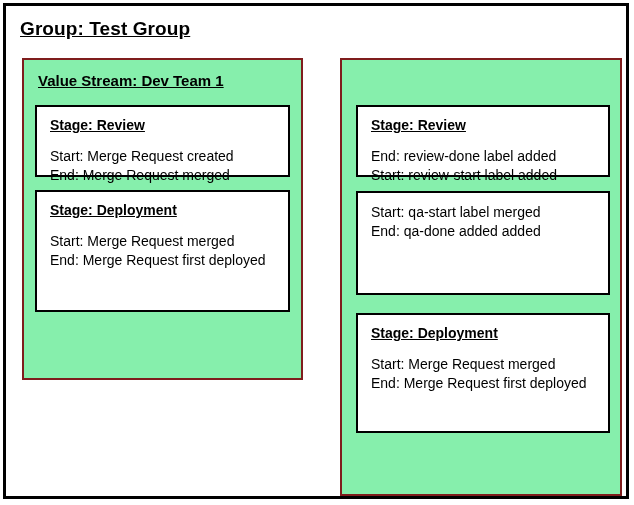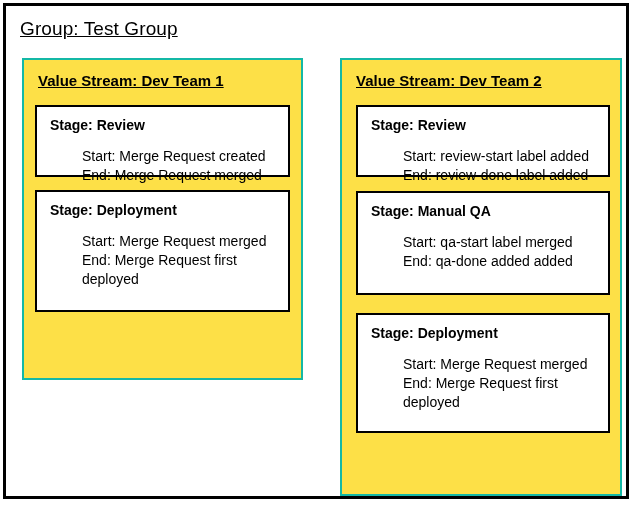--- a/index.html
+++ b/index.html
@@ -27,31 +27,31 @@
     height: 496px;
     border: 3px solid #000000;
     box-sizing: border-box;
     background: #ffffff;
   }
   .group-title {
     position: absolute;
     left: 14px;
     top: 12px;
     font-size: 19px;
-    font-weight: normal;
+    font-weight: bold;
     text-decoration: underline;
     letter-spacing: 0.1px;
     white-space: nowrap;
   }
   
   .vs {
     position: absolute;
-    border: 2px solid #14b8a6;
+    border: 2px solid #7f1d1d;
     box-sizing: border-box;
-    background: #fde047;
+    background: #86efac;
   }
   .vs-1 {
     left: 16px;
     top: 52px;
     width: 281px;
     height: 322px;
   }
   .vs-2 {
     left: 334px;
     top: 52px;
@@ -71,27 +71,27 @@
   .stage {
     position: absolute;
     border: 2px solid #000000;
     box-sizing: border-box;
     background: #ffffff;
     padding: 10px 12px 10px 13px;
   }
   .stage-title {
     font-size: 14px;
     font-weight: bold;
+    text-decoration: underline;
     margin-bottom: 14px;
     white-space: nowrap;
   }
   .stage-line {
     font-size: 14px;
     line-height: 19px;
-    margin-left: 32px;
   }
   
   .s1-1 { left: 11px; top: 45px;  width: 255px; height: 72px; }
   .s1-2 { left: 11px; top: 130px; width: 255px; height: 122px; }
   
   .s2-1 { left: 14px; top: 45px;  width: 254px; height: 72px; }
   .s2-2 { left: 14px; top: 131px; width: 254px; height: 104px; }
   .s2-3 { left: 14px; top: 253px; width: 254px; height: 120px; }
 </style>
 </head>
@@ -113,30 +113,28 @@
       </div>
 
       <div class="stage s1-2">
         <div class="stage-title">Stage: Deployment</div>
         <div class="stage-line">Start: Merge Request merged</div>
         <div class="stage-line">End: Merge Request first deployed</div>
       </div>
     </div>
 
     <div class="vs vs-2">
-      <div class="vs-title">Value Stream: Dev Team 2</div>
 
       <div class="stage s2-1">
         <div class="stage-title">Stage: Review</div>
+        <div class="stage-line">End: review-done label added</div>
         <div class="stage-line">Start: review-start label added</div>
-        <div class="stage-line">End: review-done label added</div>
       </div>
 
       <div class="stage s2-2">
-        <div class="stage-title">Stage: Manual QA</div>
         <div class="stage-line">Start: qa-start label merged</div>
         <div class="stage-line">End: qa-done added added</div>
       </div>
 
       <div class="stage s2-3">
         <div class="stage-title">Stage: Deployment</div>
         <div class="stage-line">Start: Merge Request merged</div>
         <div class="stage-line">End: Merge Request first deployed</div>
       </div>
     </div>

